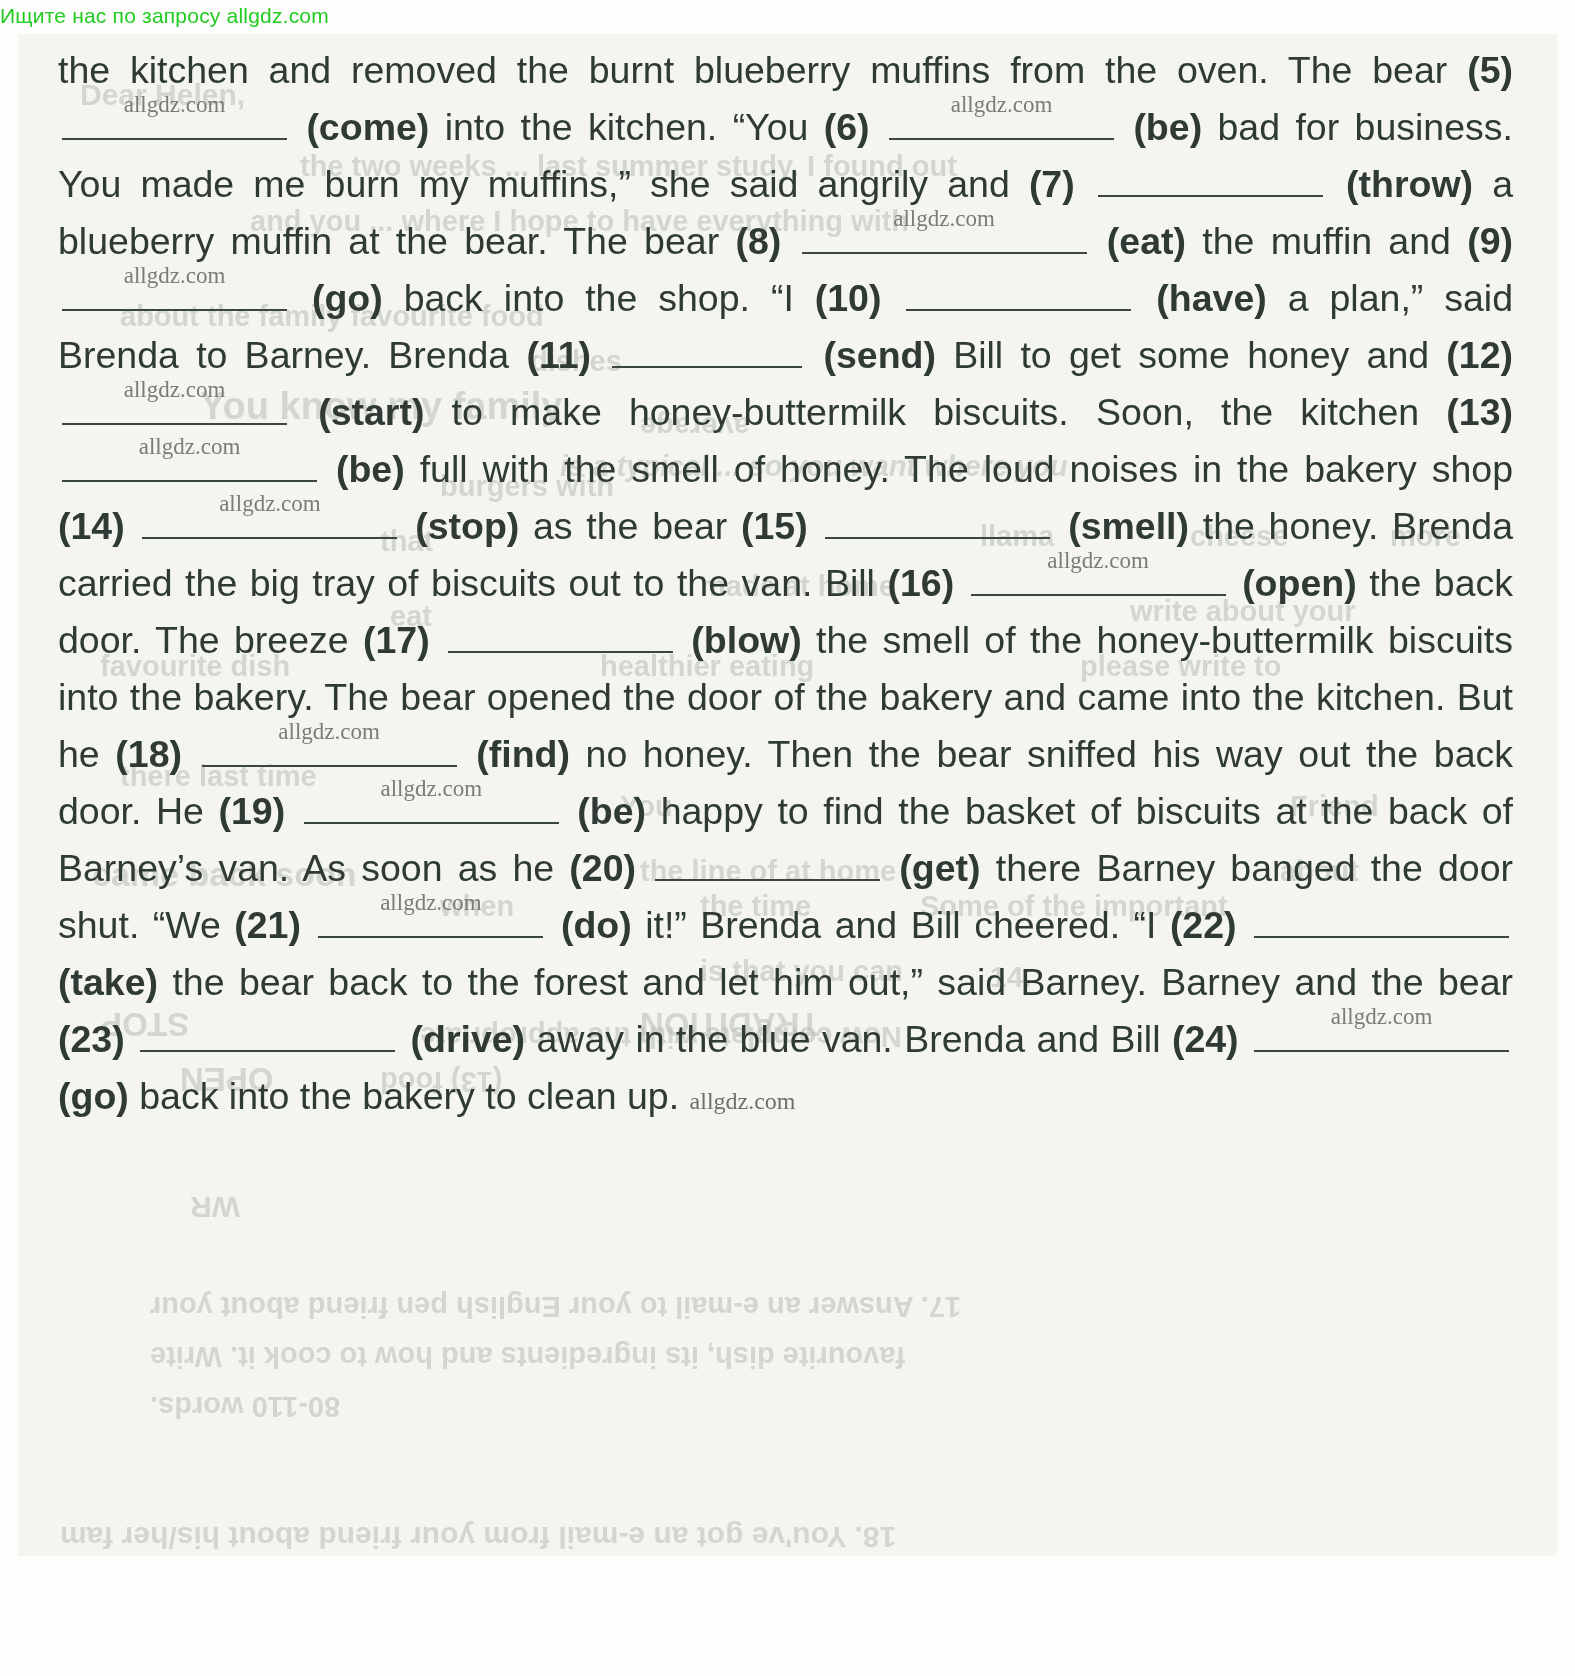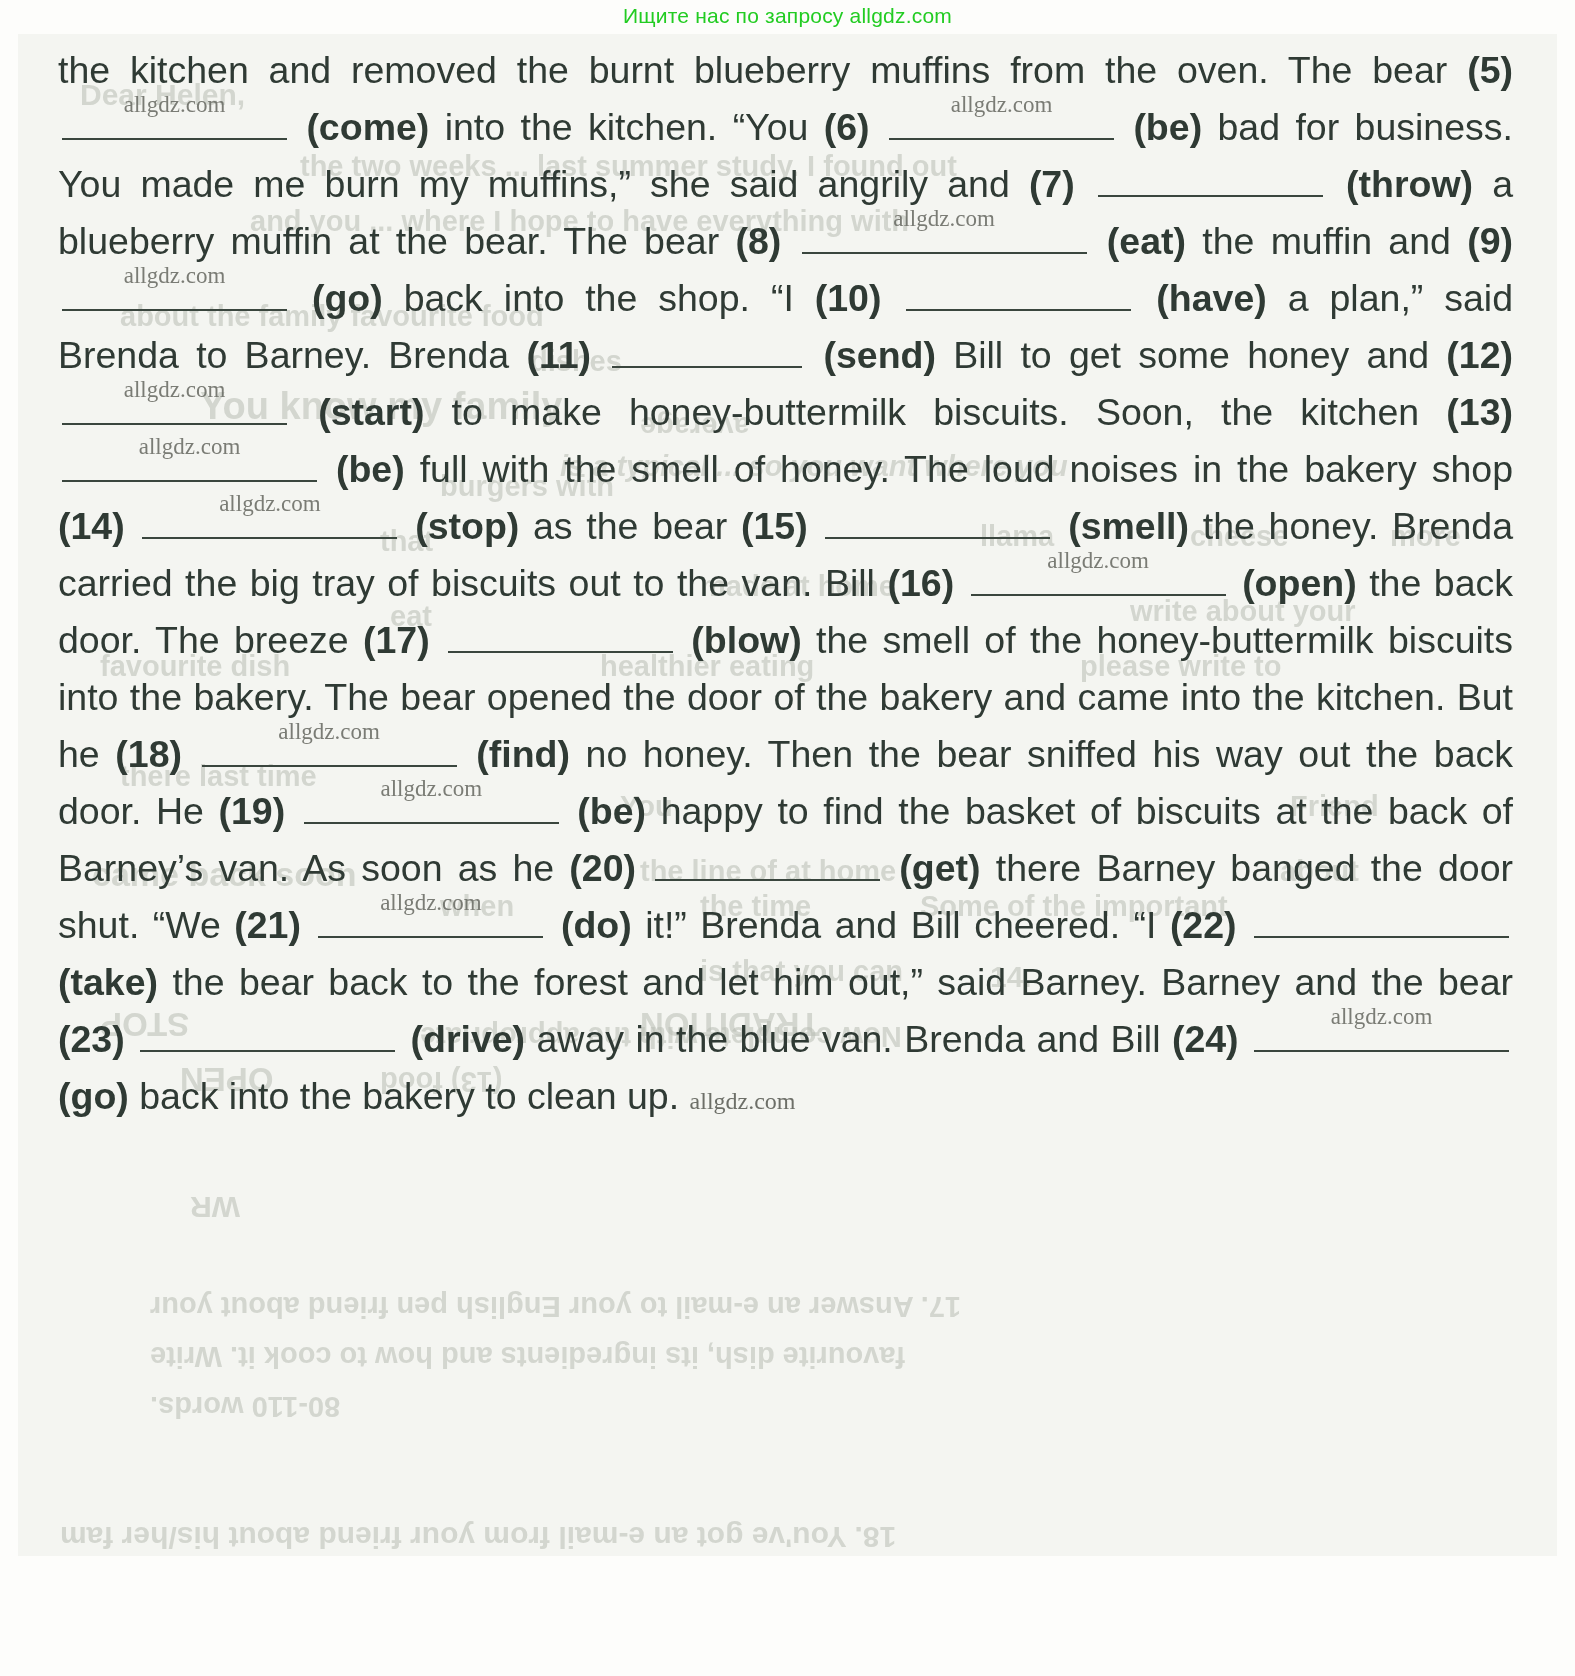--- a/index.html
+++ b/index.html
@@ -21,21 +21,20 @@
     position: absolute;
     left: 18px; top: 34px; right: 18px; bottom: 120px;
     background: #f2f3ef;
     opacity: 0.85;
   }
   #top-banner {
     position: absolute;
     top: 4px;
     left: 0;
     width: 100%;
-    text-align: center;
     font-family: "Liberation Sans", sans-serif;
     font-size: 21px;
     color: #22cc22;
     letter-spacing: 0.2px;
   }
   #bottom-banner {
     position: absolute;
     bottom: 14px;
     left: 0;
     width: 100%;

